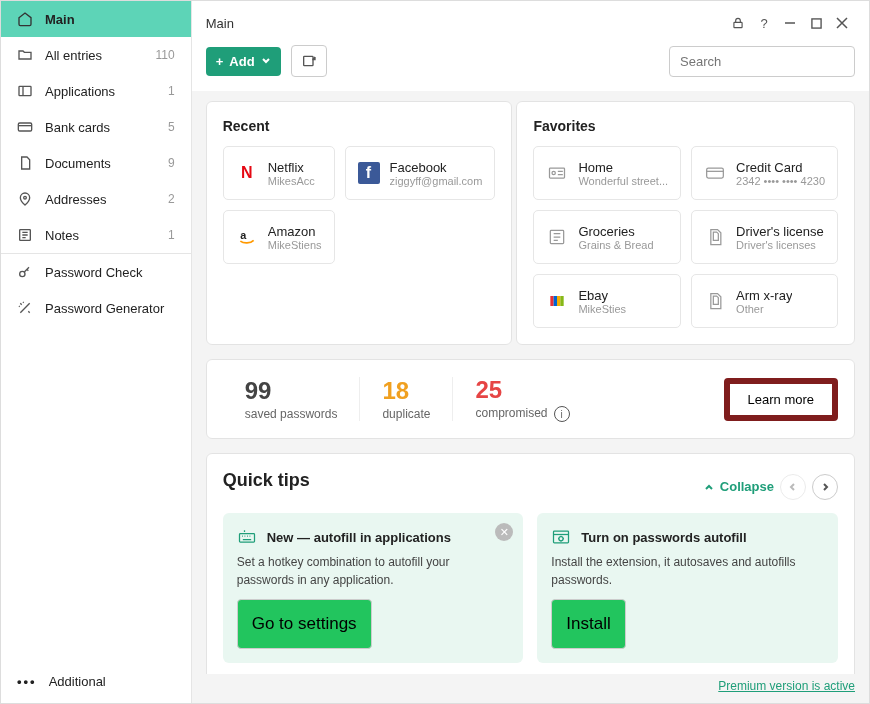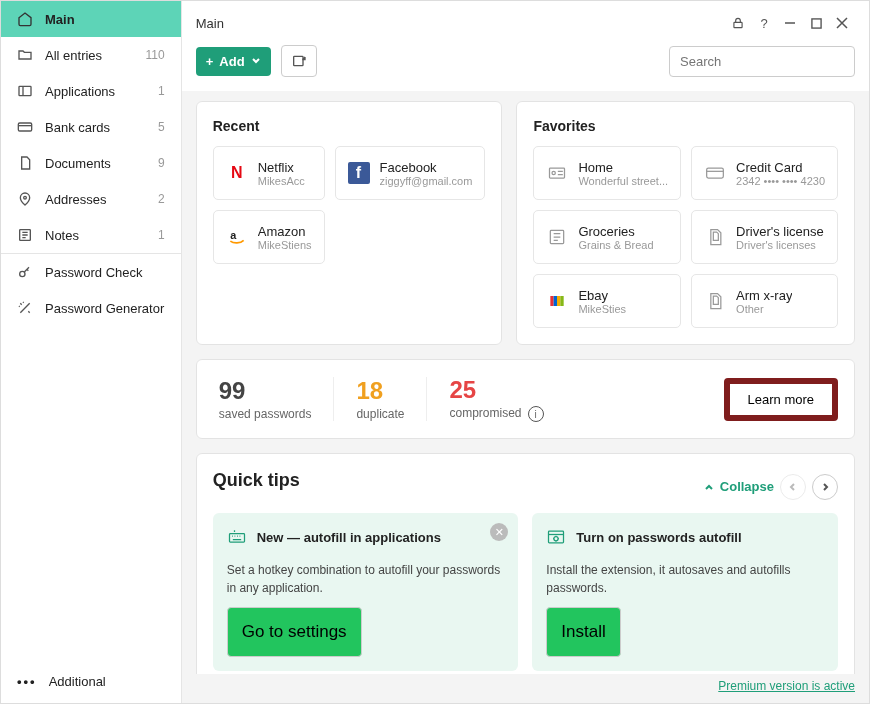--- a/index.html
+++ b/index.html
@@ -17,45 +17,45 @@
 .main { flex: 1; background: #f4f4f4; display: flex; flex-direction: column; }
 .titlebar { display: flex; align-items: center; padding: 10px 14px 6px; background: #fff; }
 .titlebar .title { flex: 1; font-size: 13px; color: #333; }
 .winbtn { width: 26px; height: 24px; display: flex; align-items: center; justify-content: center; color: #555; }
 .toolbar { display: flex; align-items: center; padding: 4px 14px 14px; background: #fff; gap: 10px; }
 .btn-add { background: #1f9e79; color: #fff; border: none; border-radius: 4px; padding: 7px 10px; display: flex; align-items: center; gap: 6px; cursor: pointer; font-size: 13px; font-weight: 600; }
 .btn-sync { background: #fff; border: 1px solid #ccc; border-radius: 4px; width: 36px; height: 32px; display: flex; align-items: center; justify-content: center; cursor: pointer; }
 .search { margin-left: auto; width: 186px; }
 .search input { width: 100%; padding: 7px 10px; border: 1px solid #ccc; border-radius: 4px; font-size: 13px; }
 .content { padding: 10px 14px 14px; overflow: auto; flex: 1; }
-.row { display: flex; gap: 14px; margin-bottom: 14px; }
+.row { display: flex; gap: 4px; margin-bottom: 14px; }
 .panel { background: #fff; border: 1px solid #e3e3e3; border-radius: 6px; padding: 16px; flex: 1; }
 .panel h3 { font-size: 14px; font-weight: 700; margin-bottom: 12px; }
 .cards { display: grid; grid-template-columns: 1fr 1fr; gap: 10px; }
 .card { border: 1px solid #e6e6e6; border-radius: 5px; padding: 10px 12px; display: flex; align-items: center; gap: 10px; cursor: pointer; min-height: 54px; }
 .card .cico { width: 22px; height: 22px; display: flex; align-items: center; justify-content: center; font-size: 16px; }
 .card .ct { overflow: hidden; }
 .card .ct .cn { font-size: 13px; color: #222; white-space: nowrap; overflow: hidden; text-overflow: ellipsis; }
 .card .ct .cs { font-size: 11px; color: #999; white-space: nowrap; overflow: hidden; text-overflow: ellipsis; }
-.stats { display: flex; align-items: center; }
+.stats { display: flex; align-items: center; margin-left: 16px; }
 .stat { padding: 0 22px; }
 .stat:first-child { padding-left: 6px; }
 .stat .sv { font-size: 24px; font-weight: 700; }
 .stat .sl { font-size: 12px; color: #666; margin-top: 2px; }
 .vline { width: 1px; height: 44px; background: #eee; }
 .learn { margin-left: auto; border: 6px solid #7f1d1d; background: #fff; border-radius: 4px; padding: 8px 18px; cursor: pointer; font-size: 13px; }
 .info-ico { display: inline-flex; vertical-align: middle; margin-left: 6px; width: 16px; height: 16px; border: 1.5px solid #555; border-radius: 50%; align-items: center; justify-content: center; font-size: 10px; }
 .tips-head { display: flex; align-items: center; margin-bottom: 10px; }
 .tips-head h3 { font-size: 18px; font-weight: 700; }
 .collapse { margin-left: auto; display: flex; align-items: center; gap: 6px; color: #1f9e79; font-weight: 600; cursor: pointer; font-size: 13px; }
 .navcirc { width: 26px; height: 26px; border: 1px solid #ccc; border-radius: 50%; display: flex; align-items: center; justify-content: center; margin-left: 6px; cursor: pointer; }
 .navcirc.disabled { opacity: 0.4; }
 .tips { display: flex; gap: 14px; }
 .tip { flex: 1; background: #e9f7f1; border-radius: 6px; padding: 14px; position: relative; }
-.tip .thead { display: flex; align-items: center; gap: 10px; margin-bottom: 14px; }
+.tip .thead { display: flex; align-items: center; gap: 10px; margin-bottom: 6px; }
 .tip .thead .tico { color: #1f9e79; }
 .tip .thead .tt { font-weight: 600; font-size: 13px; }
 .tip .tdesc { font-size: 12px; color: #444; line-height: 1.5; margin-bottom: 10px; }
 .tip .tbtn { background: #22c55e; border: 1px solid #ccc; border-radius: 4px; padding: 14px 14px; cursor: pointer; font-size: 17px; }
 .tip .tclose { position: absolute; top: 10px; right: 10px; width: 18px; height: 18px; border-radius: 50%; background: #bbb; color: #fff; display: flex; align-items: center; justify-content: center; font-size: 11px; cursor: pointer; }
 .footer { text-align: right; padding: 4px 14px 10px; }
 .footer a { color: #1f9e79; font-size: 12px; text-decoration: underline; cursor: pointer; }
 svg { display: block; }
 </style>
 </head>

